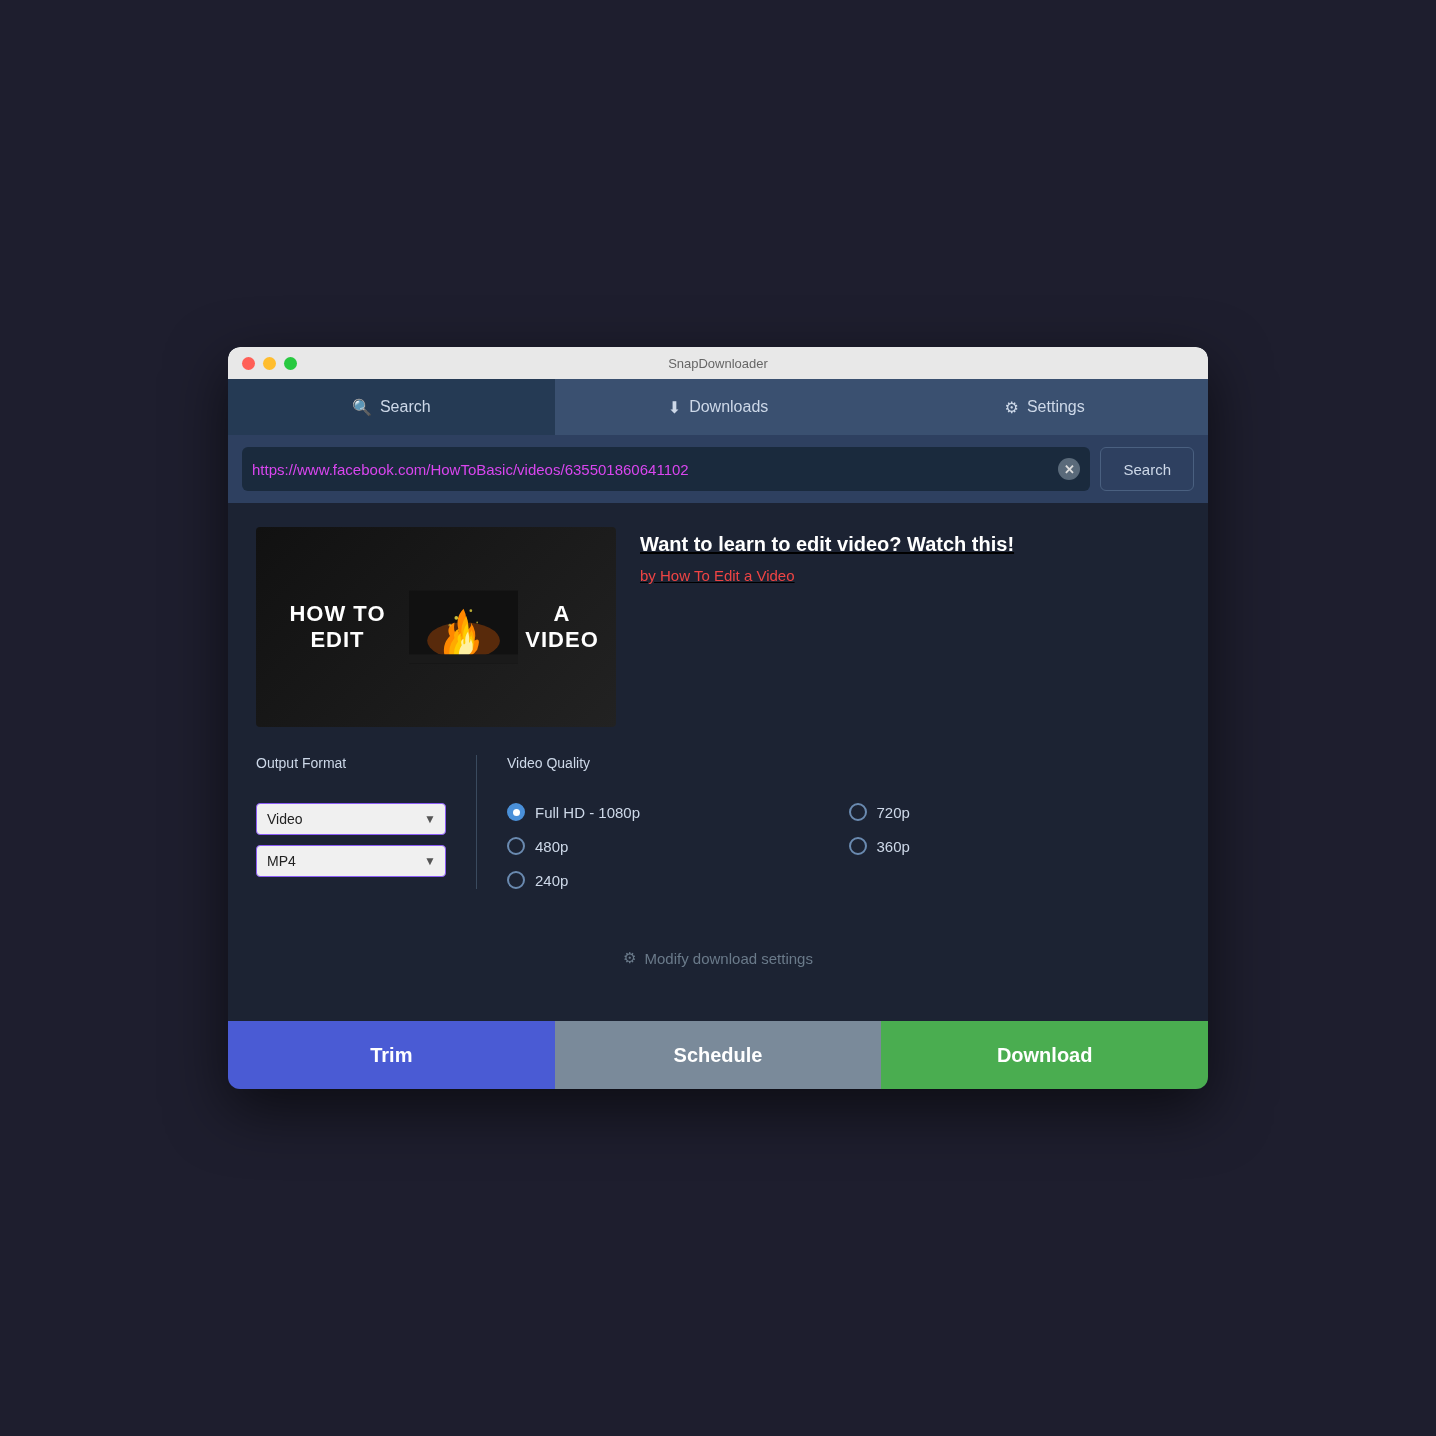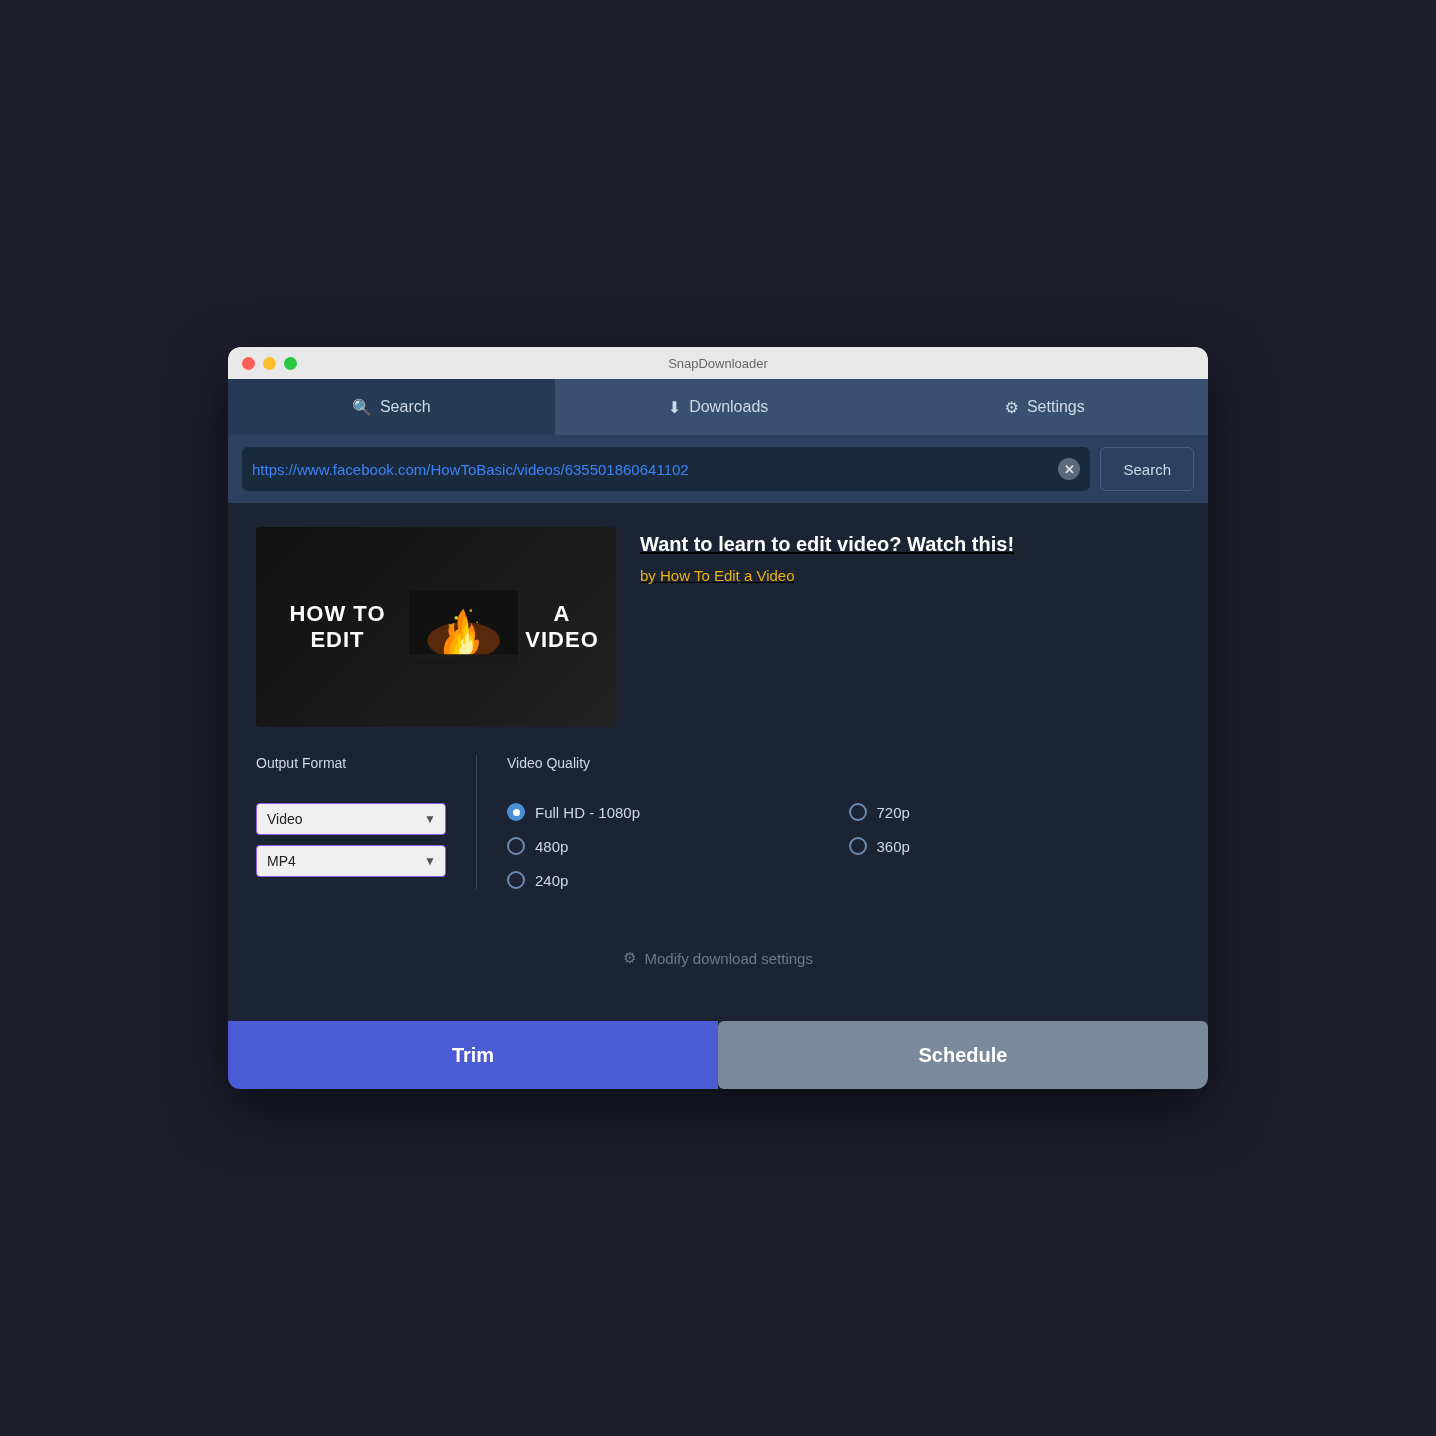--- a/index.html
+++ b/index.html
@@ -100,21 +100,21 @@
       align-items: center;
       padding: 0 10px;
       height: 44px;
     }
 
     .url-input {
       flex: 1;
       background: transparent;
       border: none;
       outline: none;
-      color: #3b82f6;
+      color: #d946ef;
       font-size: 15px;
     }
 
     .url-clear-btn {
       background: #5a6a7a;
       border: none;
       border-radius: 50%;
       width: 22px;
       height: 22px;
       color: #ddd;
@@ -213,21 +213,21 @@
     .video-title {
       font-size: 20px;
       font-weight: 700;
       color: #ffffff;
       margin-bottom: 10px;
       line-height: 1.3;
     }
 
     .video-channel {
       font-size: 15px;
-      color: #eab308;
+      color: #ef4444;
     }
 
     
     .settings-section {
       display: flex;
       gap: 0;
       margin-bottom: 20px;
     }
 
     .output-format {
@@ -341,21 +341,21 @@
       flex: 1;
       border: none;
       font-size: 20px;
       font-weight: 700;
       color: white;
       cursor: pointer;
       transition: filter 0.15s;
     }
 
     .btn-trim { background: #4a5bd4; }
-    .btn-schedule { background: #7a8a9a; border-radius: 6px; }
+    .btn-schedule { background: #7a8a9a; }
     .btn-download { background: #4aad50; }
   </style>
 </head>
 <body>
 
 <div class="window">
 
   <div class="titlebar">
     <div class="titlebar-buttons">
       <div class="titlebar-btn btn-close"></div>
@@ -486,15 +486,16 @@
     <div class="modify-settings">
       <span>⚙</span>
       <span>Modify download settings</span>
     </div>
 
   </div>
 
   <div class="bottom-buttons">
     <button class="bottom-btn btn-trim">Trim</button>
     <button class="bottom-btn btn-schedule">Schedule</button>
+    <button class="bottom-btn btn-download">Download</button>
   </div>
 
 </div>
 
 </body></html>

